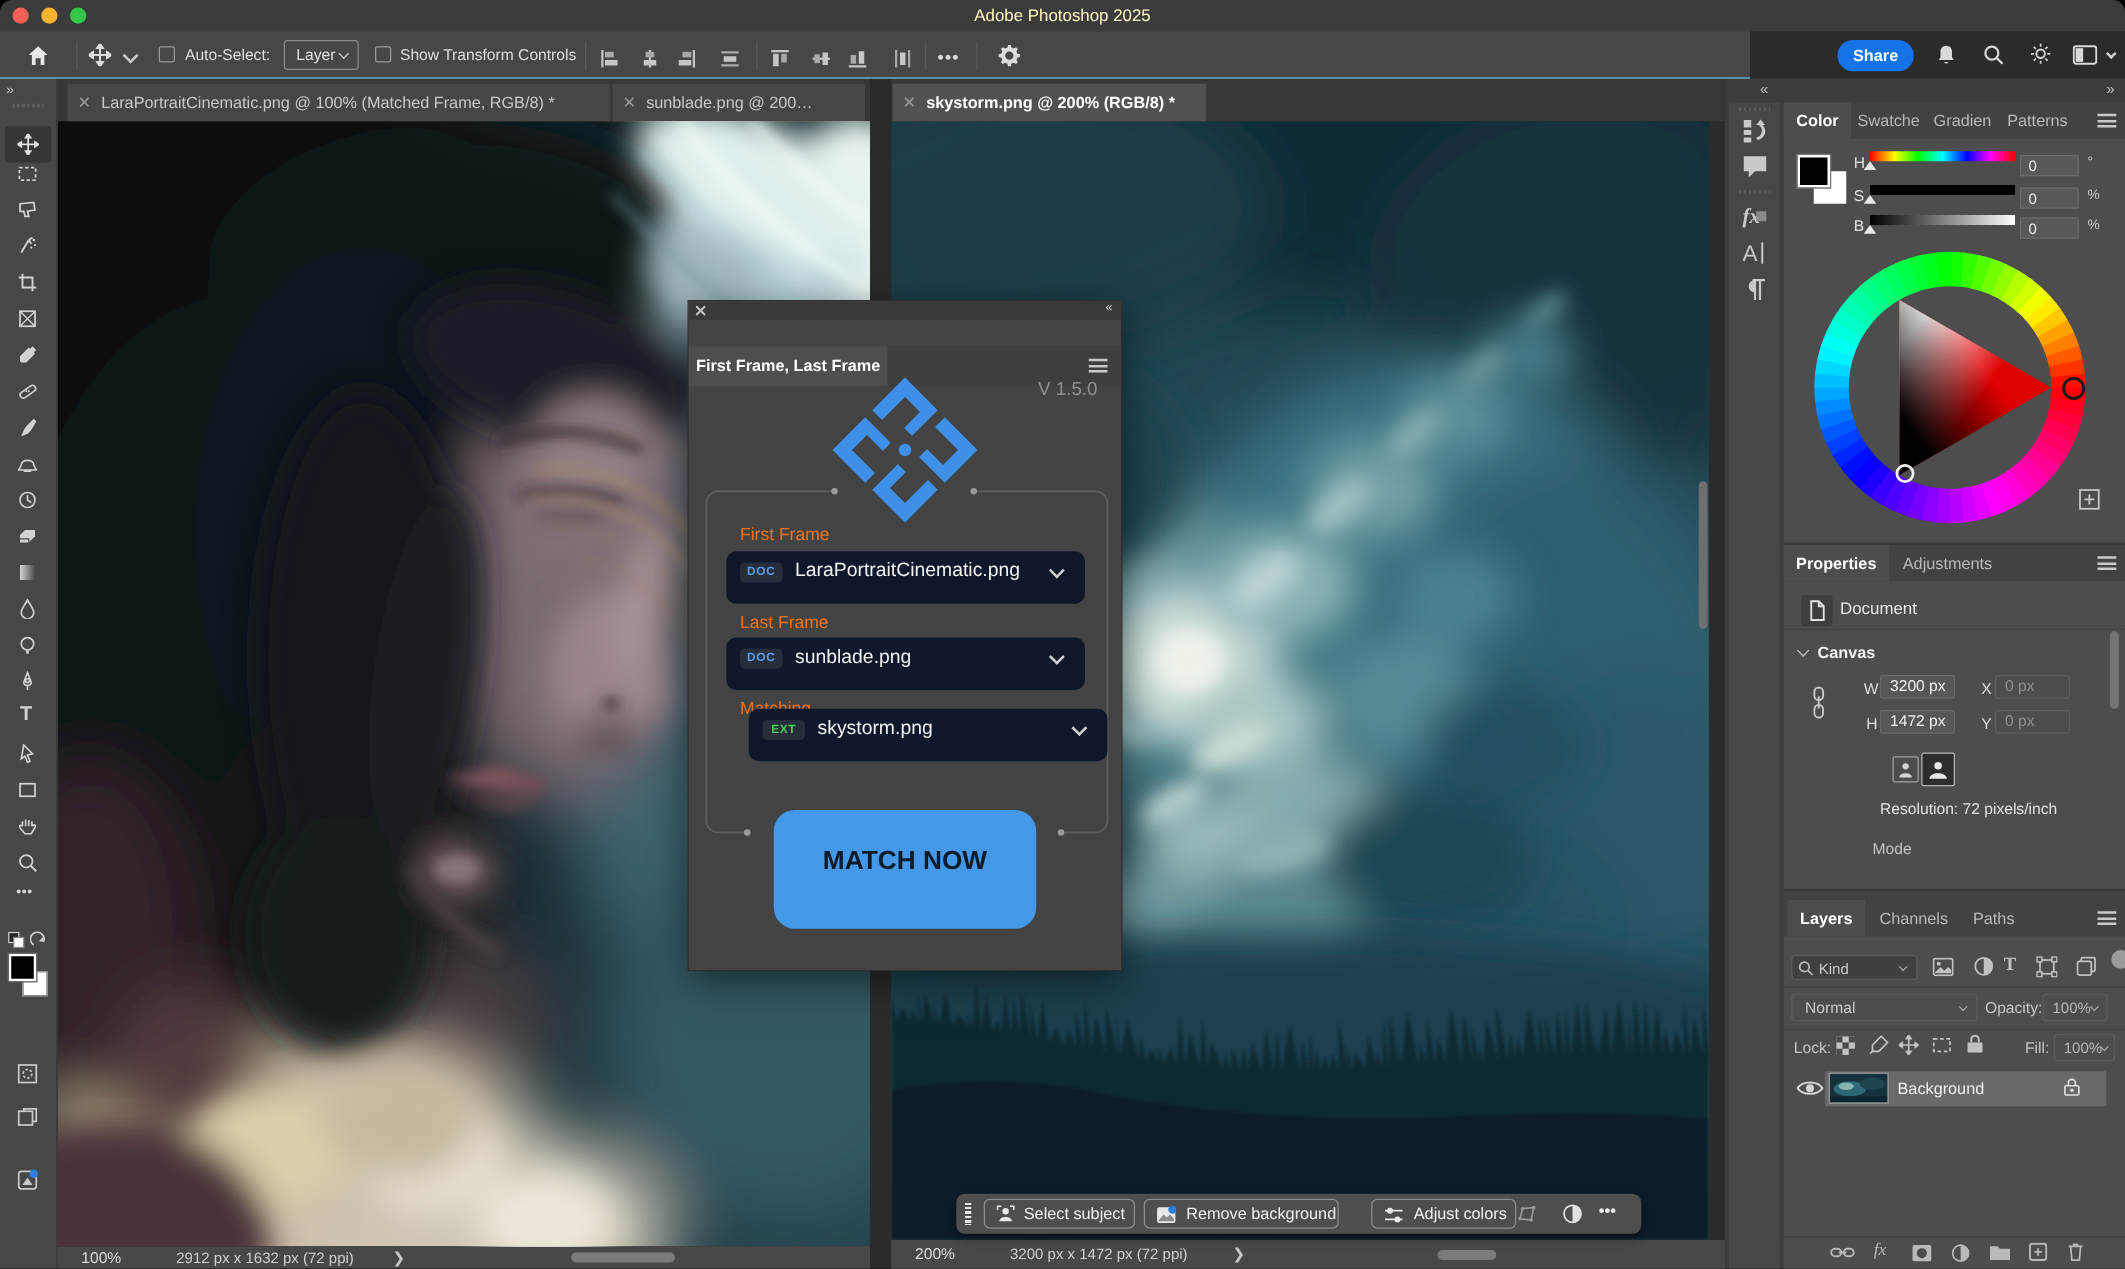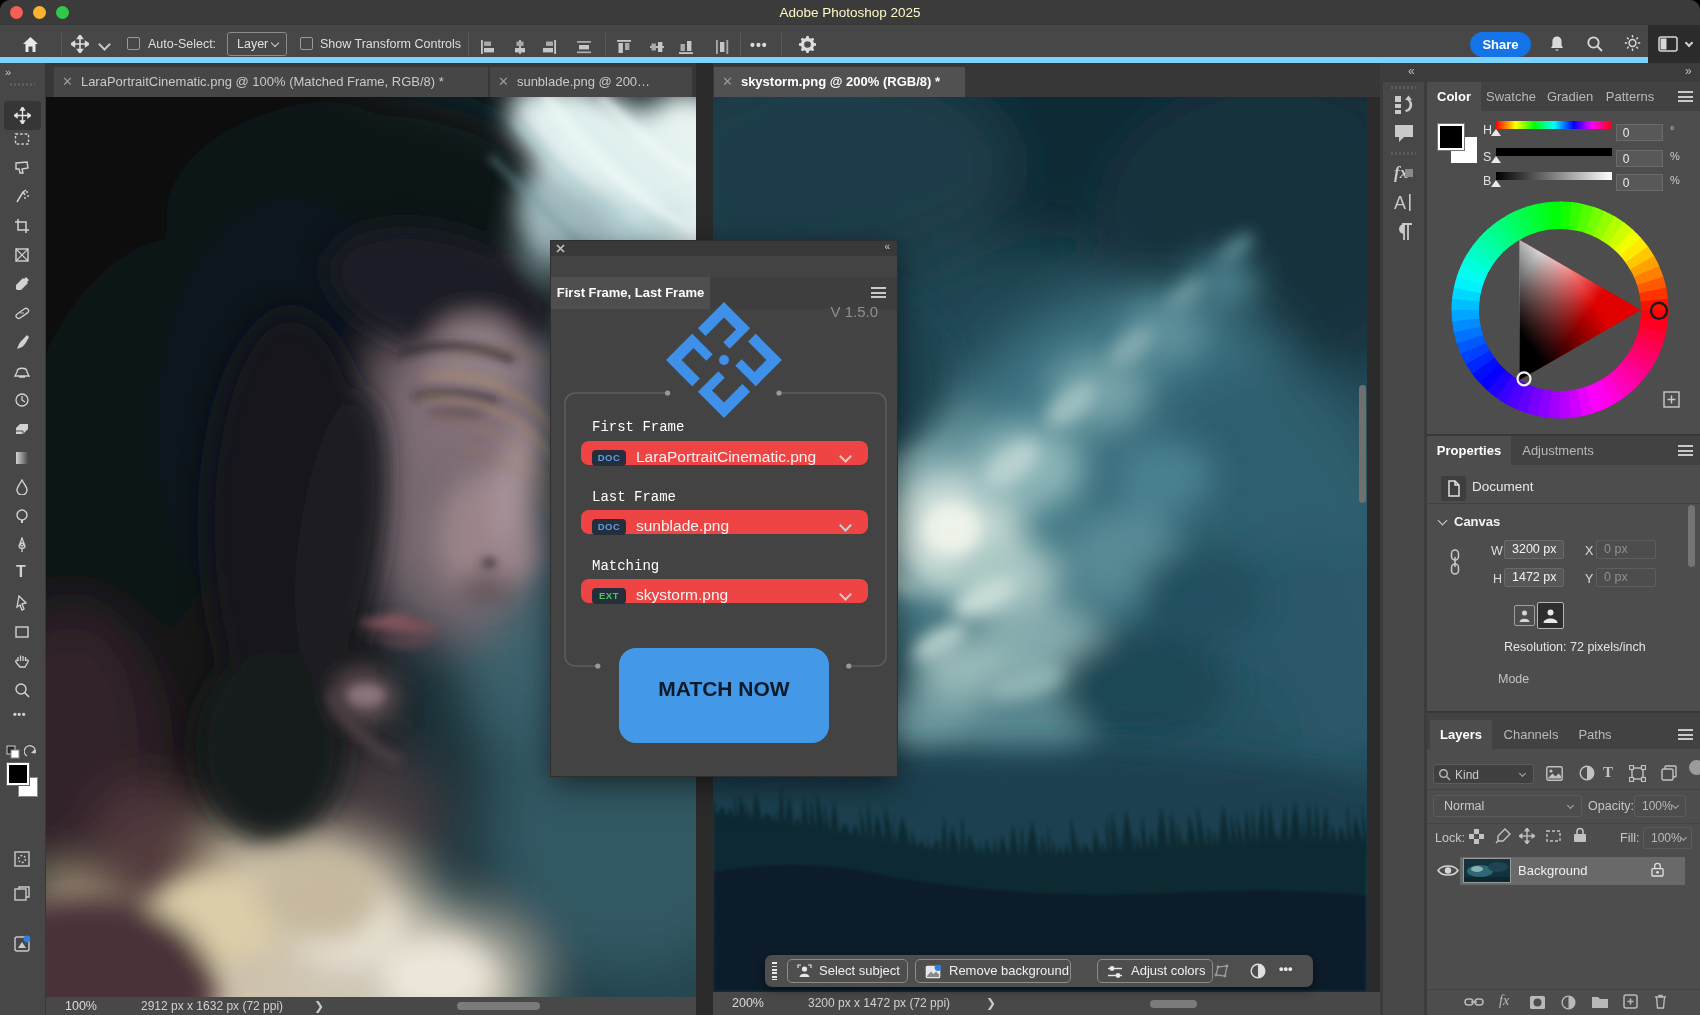--- a/index.html
+++ b/index.html
@@ -5,21 +5,21 @@
   * { margin:0; padding:0; box-sizing:border-box; }
   html,body { width:1700px; height:1015px; overflow:hidden; background:#000; }
   body { font-family:"Liberation Sans", sans-serif; position:relative; }
   .abs { position:absolute; }
   .win { position:absolute; left:0; top:0; width:1700px; height:1015px; background:#2b2b2b; border-radius:10px 10px 0 0; overflow:hidden; }
   
   #titlebar { left:0; top:0; width:1700px; height:25px; background:#3b3b3b; }
   .tl { width:13px; height:13px; border-radius:50%; top:6px; }
   #title-text { width:100%; text-align:center; top:5px; color:#fef9c3; font-size:13.5px; }
   
-  #optbar { left:0; top:25px; width:1648px; height:38px; background:#474747; border-bottom:6px solid #7dd3fc; }
+  #optbar { left:0; top:25px; width:1400px; height:38px; background:#474747; border-bottom:1px solid #7dd3fc; }
   .vsep { width:1px; top:8px; height:23px; background:#5a5a5a; }
   .optlabel { color:#dedede; font-size:12.5px; top:12px; }
   .cbox { width:13px; height:13px; border:1px solid #9a9a9a; border-radius:2px; top:12px; }
   #layer-dd { top:7px; width:60px; height:24px; border:1px solid #8a8a8a; border-radius:3px; color:#e0e0e0; font-size:12.5px; line-height:22px; padding-left:9px; }
   .pill { background:#1473e6; color:#fff; font-size:13px; font-weight:700; border-radius:13px; text-align:center; }
   
   #toolbar { left:0; top:63px; width:46px; height:952px; background:#474747; border-right:1px solid #383838; }
   
   .tabbar { top:63px; height:34px; background:#373737; }
   .tab { top:4px; height:30px; background:#464646; color:#c9c9c9; font-size:13px; line-height:30px; white-space:nowrap; }
@@ -27,23 +27,23 @@
   .statusbar { height:18px; background:#484848; color:#dcdcdc; font-size:12px; top:997px; }
   
   #rightzone { left:1380px; top:63px; width:320px; height:952px; background:#3c3c3c; }
   .ptabrow { left:0; top:0; width:273px; height:29px; background:#424242; }
   .ptab { top:0; height:29px; line-height:29px; font-size:13px; color:#b9b9b9; text-align:center; }
   .ptab.active { background:#4d4d4d; color:#fff; font-weight:700; }
   .hamb { width:15px; height:11px; border-top:2px solid #c9c9c9; border-bottom:2px solid #c9c9c9; }
   .hamb:before { content:""; display:block; margin-top:3px; border-top:2px solid #c9c9c9; }
   
   #plugin { left:551px; top:241px; width:346px; height:535px; background:#434343; box-shadow:0 8px 30px rgba(0,0,0,.55); outline:1px solid #2e2e2e; }
-  .dd { left:30px; width:287px; height:24px; background:#ef4444; border-radius:8px; color:#f2f2f2; font-size:15.5px; }
+  .dd { left:30px; width:287px; height:42px; background:#0f172a; border-radius:8px; color:#f2f2f2; font-size:15.5px; }
   .badge { left:11px; top:9px; width:34px; height:16px; border-radius:4px; background:#252e3a; font-size:9.5px; font-weight:700; text-align:center; line-height:16px; letter-spacing:.5px; }
-  .plabel { left:41px; color:#ffffff; font-size:14px;font-family:Liberation Mono, monospace; }
+  .plabel { left:41px; color:#f97316; font-size:14px; }
   .chev { position:absolute; width:9px; height:9px; border-right:2px solid #cfcfcf; border-bottom:2px solid #cfcfcf; transform:rotate(45deg); }
   
   #ctxbar { left:765px; top:955px; width:548px; height:32px; background:#4e4e4e; border-radius:7px; box-shadow:0 3px 10px rgba(0,0,0,.4); }
   .ctxbtn { top:4px; height:24px; border:1px solid #8c8c8c; border-radius:5px; color:#f0f0f0; font-size:13px; line-height:22px; }
 </style>
 </head>
 <body>
 <div class="win">
 
   <div class="abs" id="photo1" style="left:46px; top:97px; width:650px; height:900px;">
@@ -875,21 +875,21 @@
       <span class="abs" style="left:55px; top:7px;">LaraPortraitCinematic.png</span>
       <span class="chev" style="right:18px; top:11px;"></span>
     </div>
     <div class="abs plabel" style="top:248px;">Last Frame</div>
     <div class="abs dd" style="top:269px;">
       <div class="abs badge" style="color:#5b9fe8;">DOC</div>
       <span class="abs" style="left:55px; top:7px;">sunblade.png</span>
       <span class="chev" style="right:18px; top:11px;"></span>
     </div>
     <div class="abs plabel" style="top:317px;">Matching</div>
-    <div class="abs dd" style="top:338px;">
+    <div class="abs dd" style="top:326px;margin-left:18px;">
       <div class="abs badge" style="color:#43cf5c;">EXT</div>
       <span class="abs" style="left:55px; top:7px;">skystorm.png</span>
       <span class="chev" style="right:18px; top:11px;"></span>
     </div>
     <div class="abs" style="left:68px; top:407px; width:210px; height:95px; background:#4498e8; border-radius:17px; color:#0e1a26; font-size:21px; font-weight:700; text-align:center; line-height:82px;">MATCH NOW</div>
   </div>
 
   <div class="abs" id="ctxbar">
     <div class="abs" style="left:7px; top:7px; width:5px; height:18px; background:repeating-linear-gradient(180deg,#e8e8e8 0 2px,transparent 2px 3.5px);"></div>
     <div class="abs ctxbtn" style="left:22px; width:121px;">

